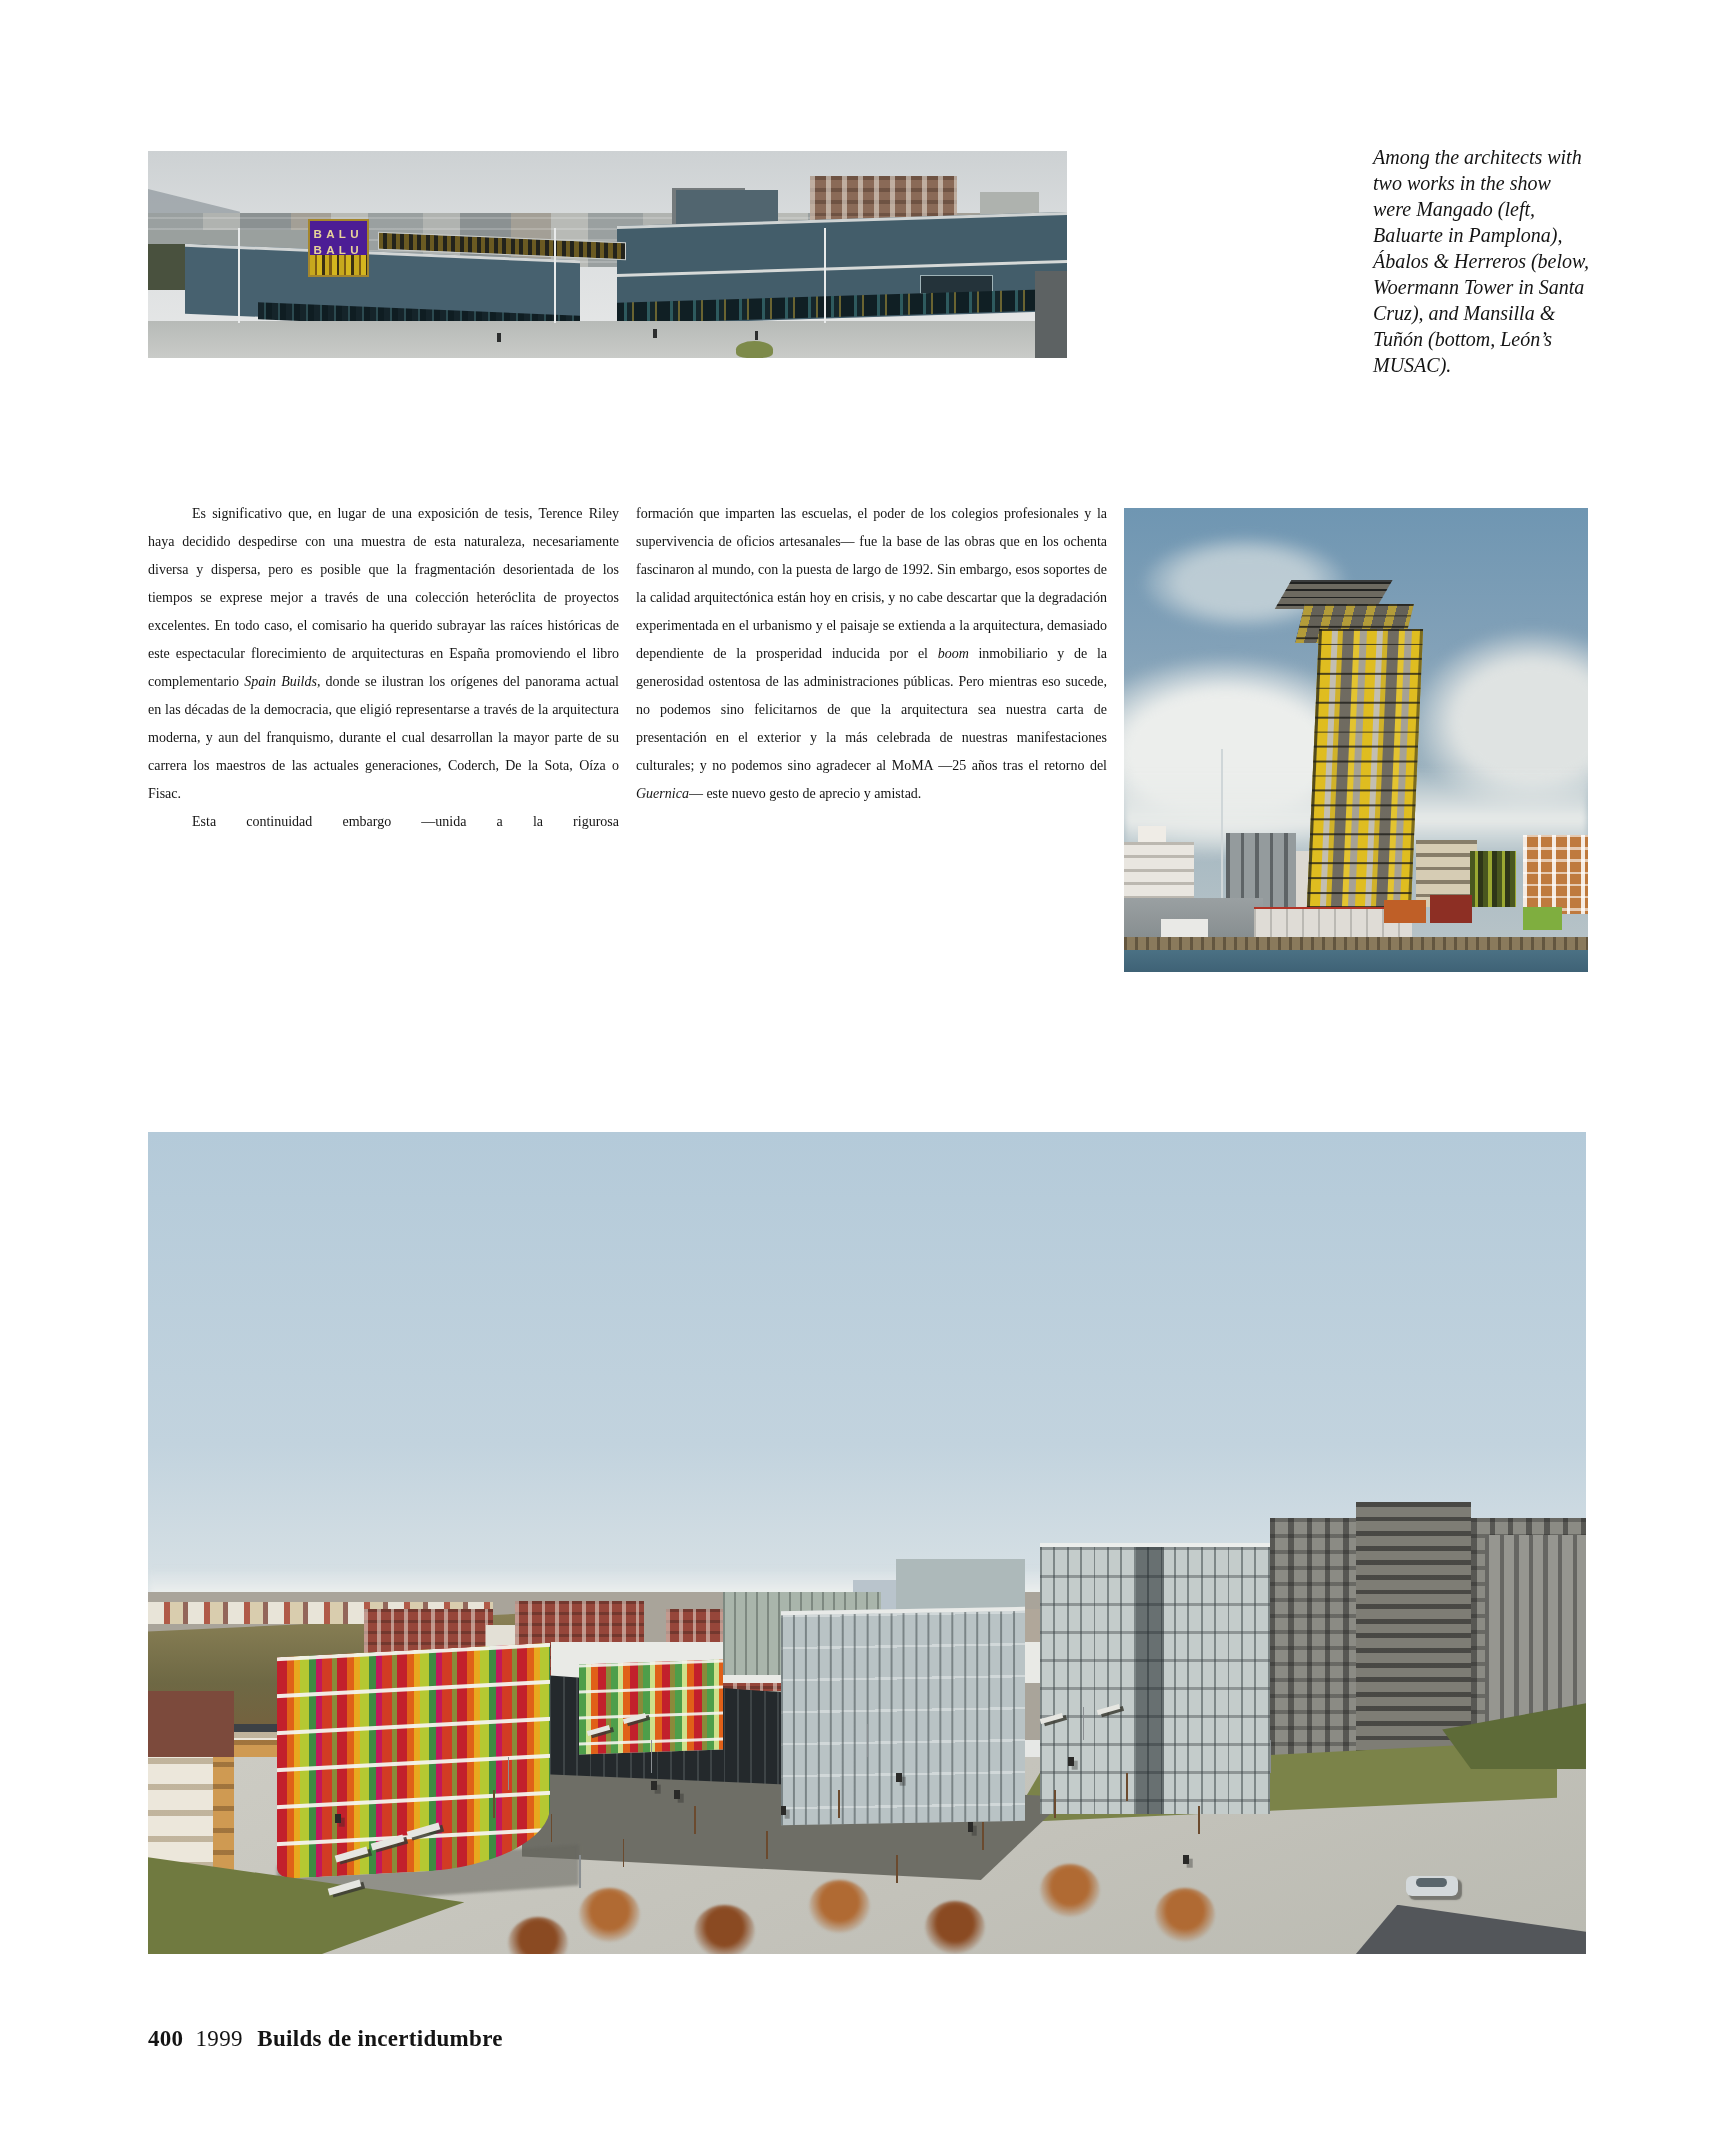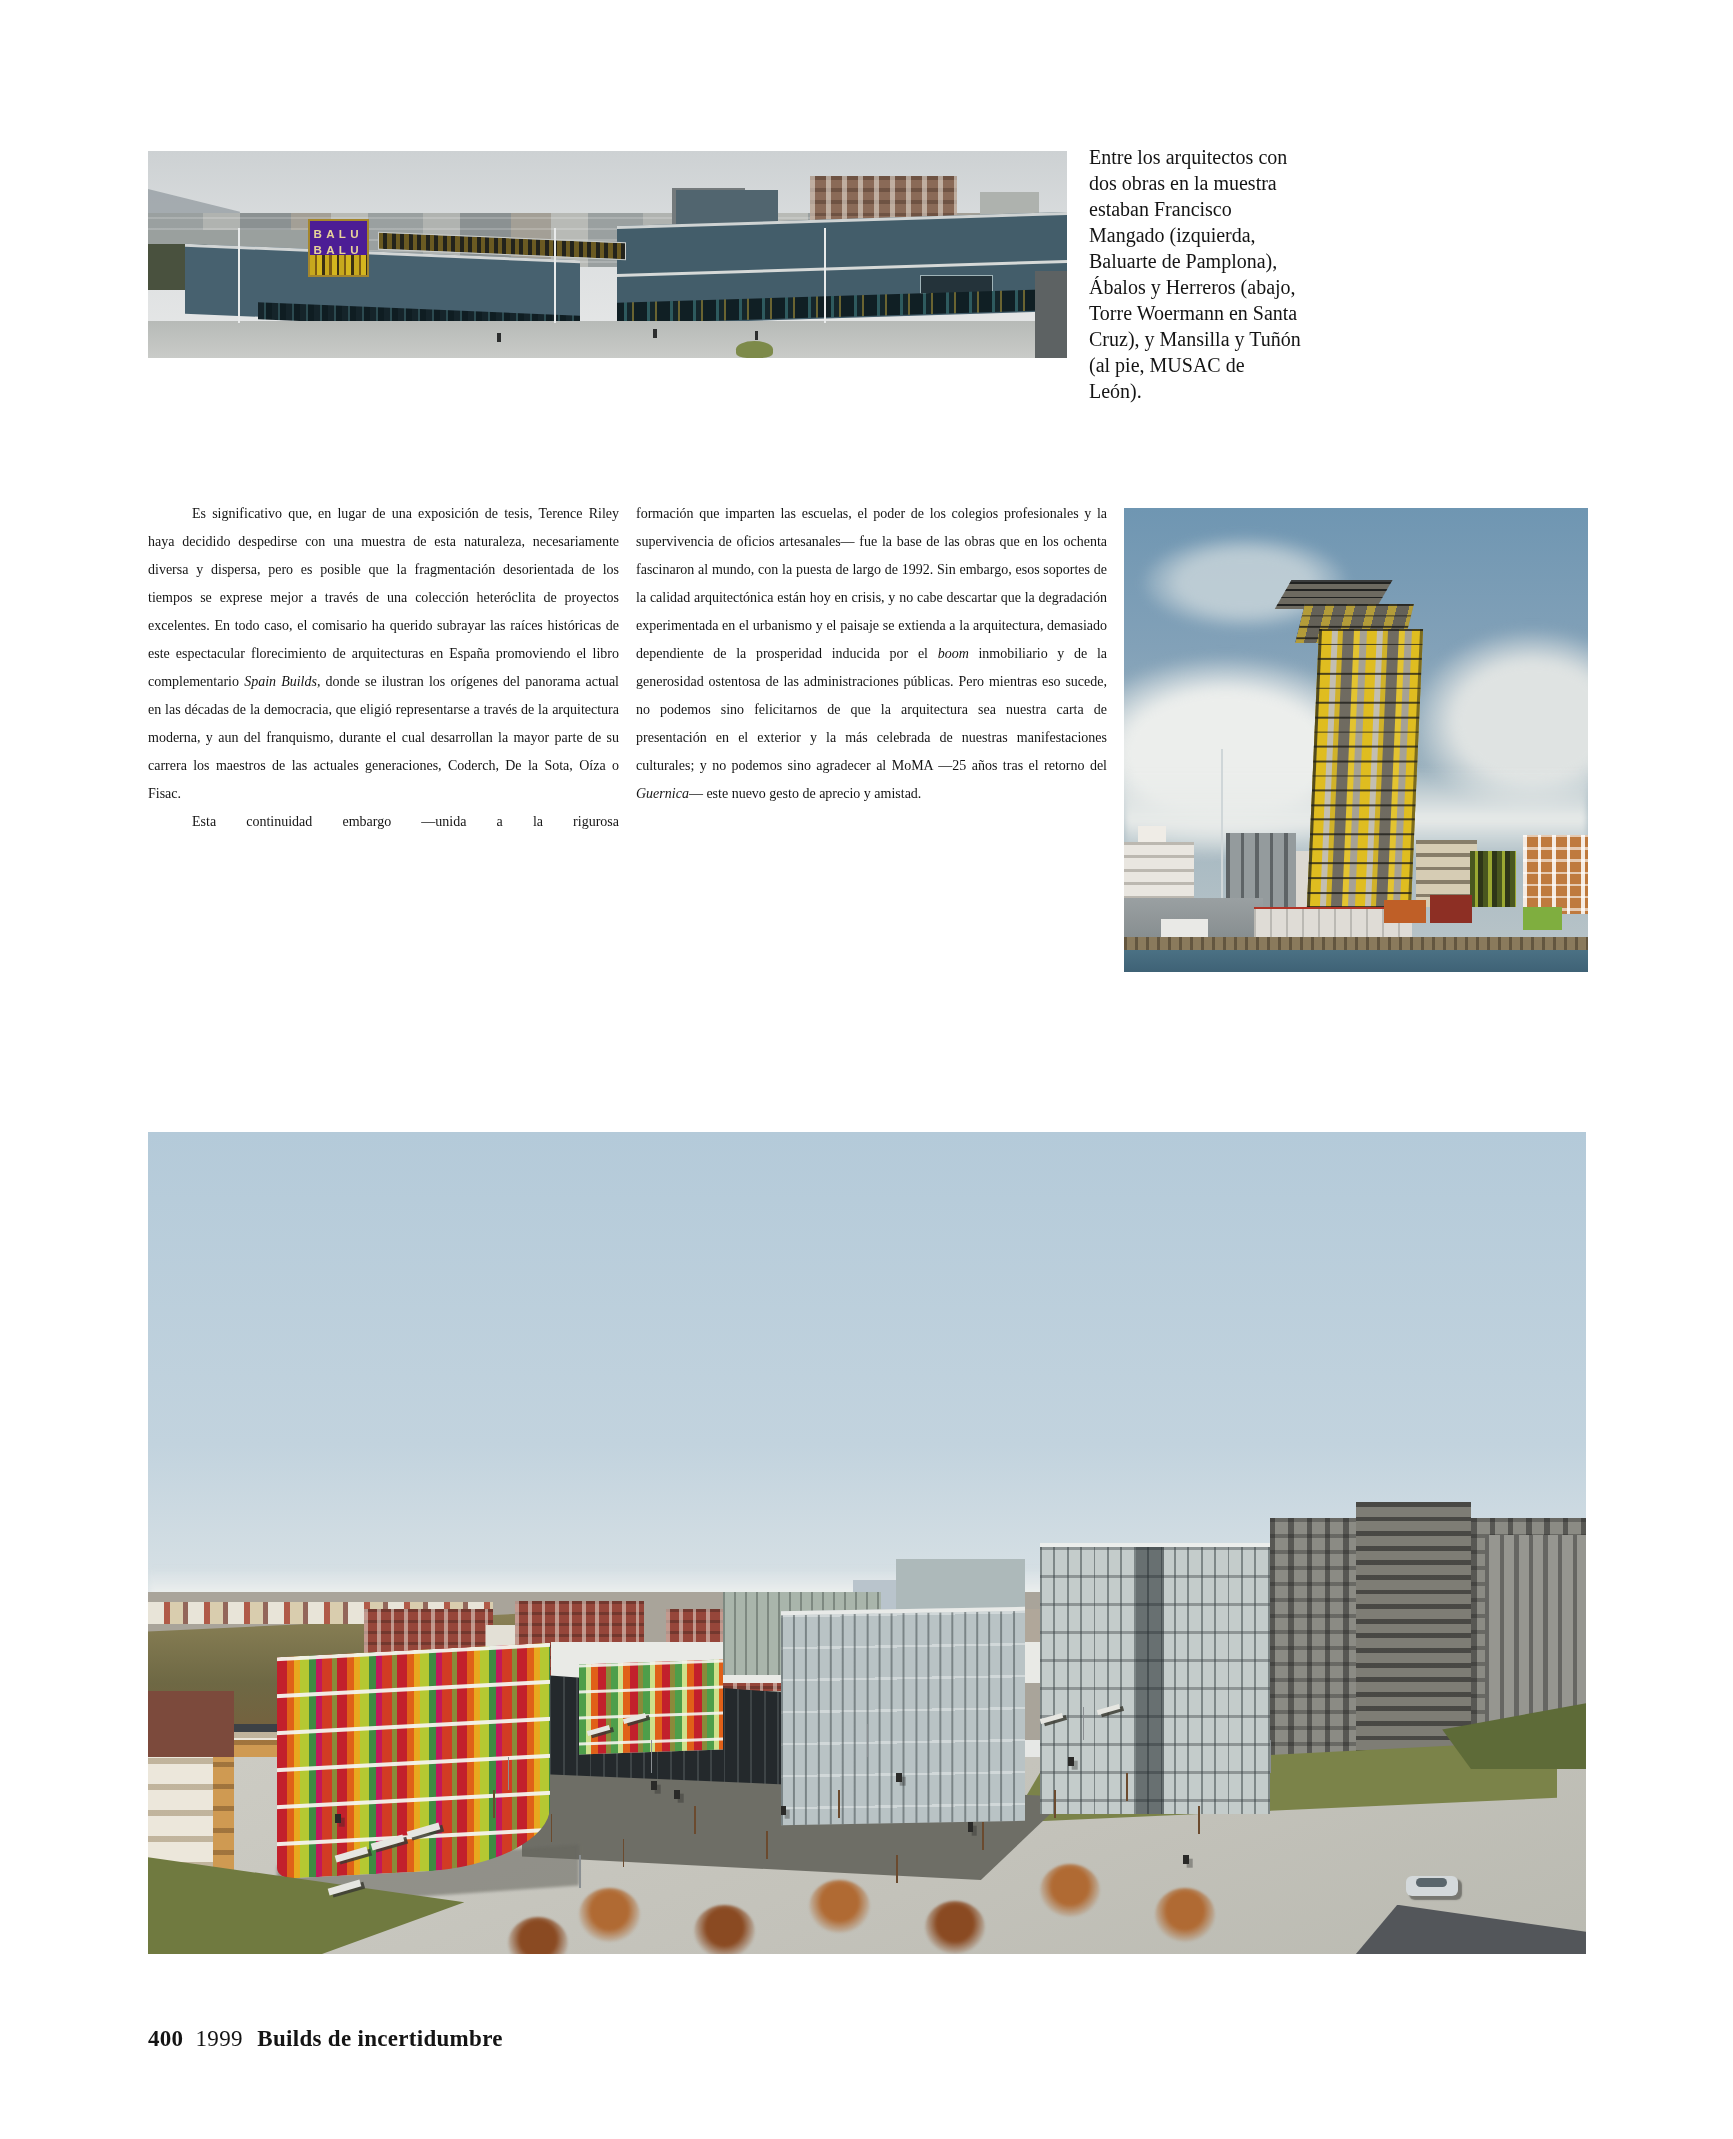--- a/index.html
+++ b/index.html
@@ -214,21 +214,21 @@
     <div class="abs p1-bush"></div>
     <div class="abs p1-street"></div>
     <div class="abs p1-pole" style="left:9.8%;"></div>
     <div class="abs p1-pole" style="left:44.2%;"></div>
     <div class="abs p1-pole" style="left:73.6%;"></div>
     <div class="abs p1-fig" style="left:38%;top:88%;"></div>
     <div class="abs p1-fig" style="left:55%;top:86%;"></div>
     <div class="abs p1-fig" style="left:66%;top:87%;"></div>
   </div>
 
-  <div class="abs caption-es"><span>Entre los arquitectos con dos obras en la muestra estaban Francisco Mangado (izquierda, Baluarte de Pamplona), Ábalos y Herreros (abajo, Torre Woermann en Santa Cruz), y Mansilla y Tuñón (al pie, MUSAC de León).</span></div>
+  <div class="abs caption-en"><span class="it">Among the architects with two works in the show were Mangado (left, Baluarte in Pamplona), Ábalos &amp; Herreros (below, Woermann Tower in Santa Cruz), and Mansilla &amp; Tuñón (bottom, León’s MUSAC).</span></div>
 
   <div class="abs bodycol" id="col1">
     <p class="indent"><span>Es significativo que, en lugar de una exposición de tesis, Terence Riley haya decidido despedirse con una muestra de esta naturaleza, necesariamente diversa y dispersa, pero es posible que la fragmentación desorientada de los tiempos se exprese mejor a través de una colección heteróclita de proyectos excelentes. En todo caso, el comisario ha querido subrayar las raíces históricas de este espectacular florecimiento de arquitecturas en España promoviendo el libro complementario </span><span class="it">Spain Builds</span><span>, donde se ilustran los orígenes del panorama actual en las décadas de la democracia, que eligió representarse a través de la arquitectura moderna, y aun del franquismo, durante el cual desarrollan la mayor parte de su carrera los maestros de las actuales generaciones, Coderch, De la Sota, Oíza o Fisac.</span></p>
     <p class="indent justlast"><span>Esta continuidad embargo —unida a la rigurosa</span></p>
   </div>
   <div class="abs bodycol" id="col2">
     <p><span>formación que imparten las escuelas, el poder de los colegios profesionales y la supervivencia de oficios artesanales— fue la base de las obras que en los ochenta fascinaron al mundo, con la puesta de largo de 1992. Sin embargo, esos soportes de la calidad arquitectónica están hoy en crisis, y no cabe descartar que la degradación experimentada en el urbanismo y el paisaje se extienda a la arquitectura, demasiado dependiente de la prosperidad inducida por el </span><span class="it">boom</span><span> inmobiliario y de la generosidad ostentosa de las administraciones públicas. Pero mientras eso sucede, no podemos sino felicitarnos de que la arquitectura sea nuestra carta de presentación en el exterior y la más celebrada de nuestras manifestaciones culturales; y no podemos sino agradecer al MoMA —25 años tras el retorno del </span><span class="it">Guernica</span><span>— este nuevo gesto de aprecio y amistad.</span></p>
   </div>
 
   <div class="abs photo" id="photo-woermann">

